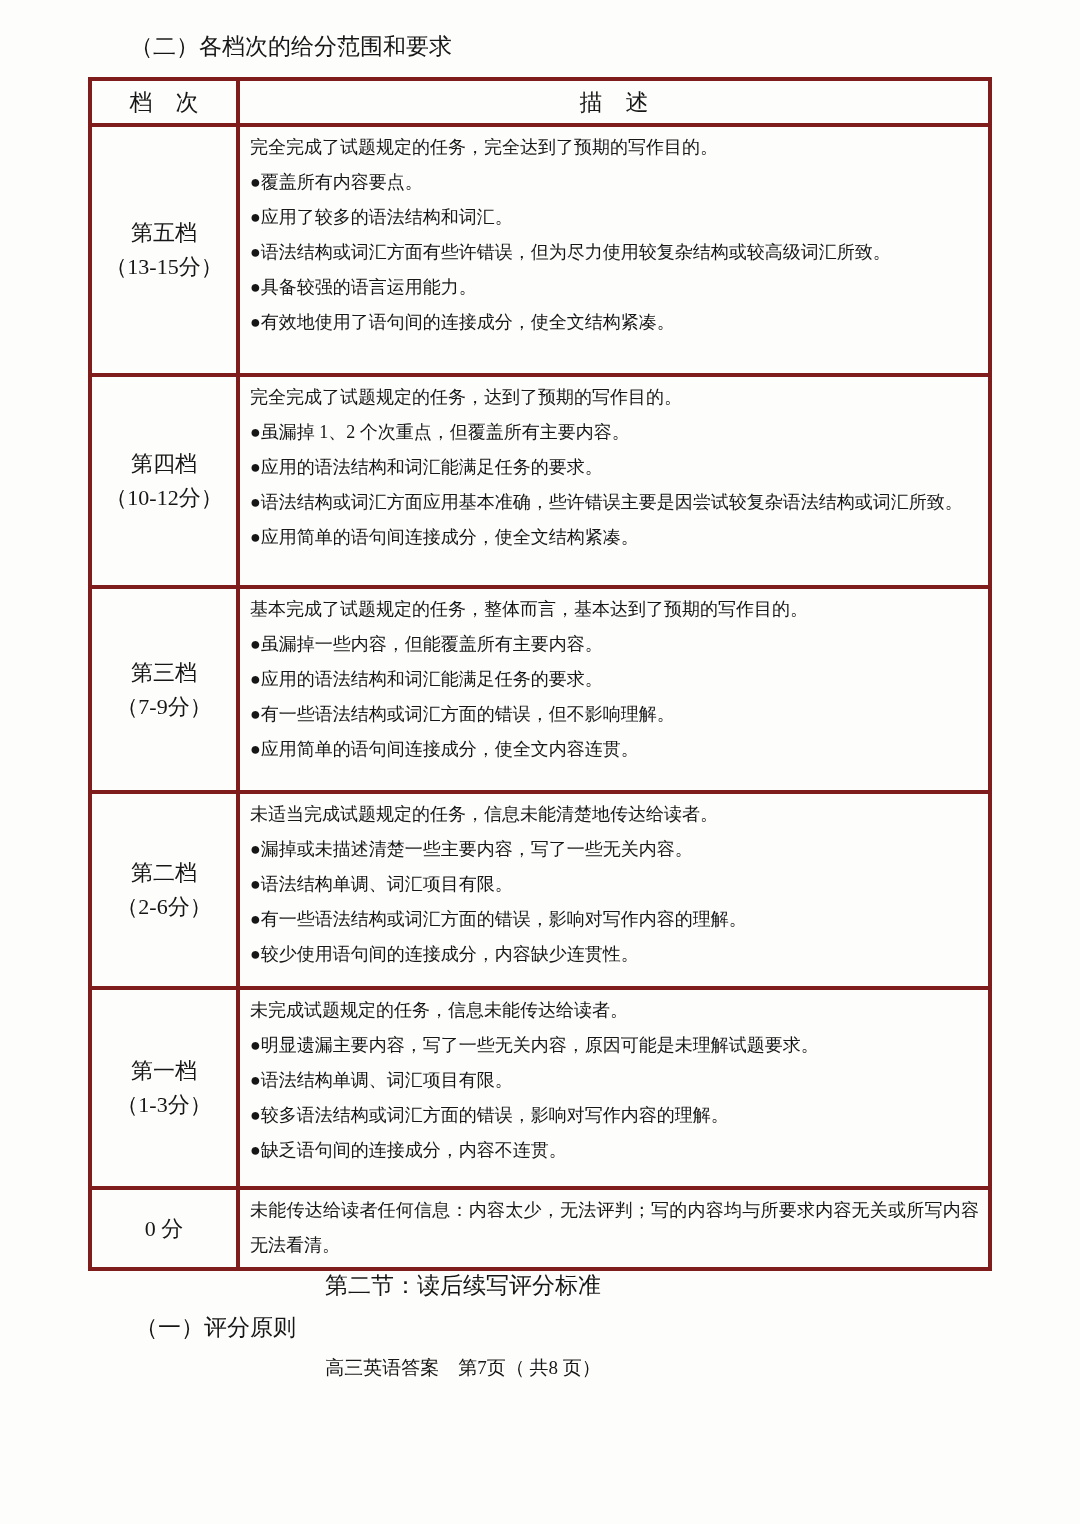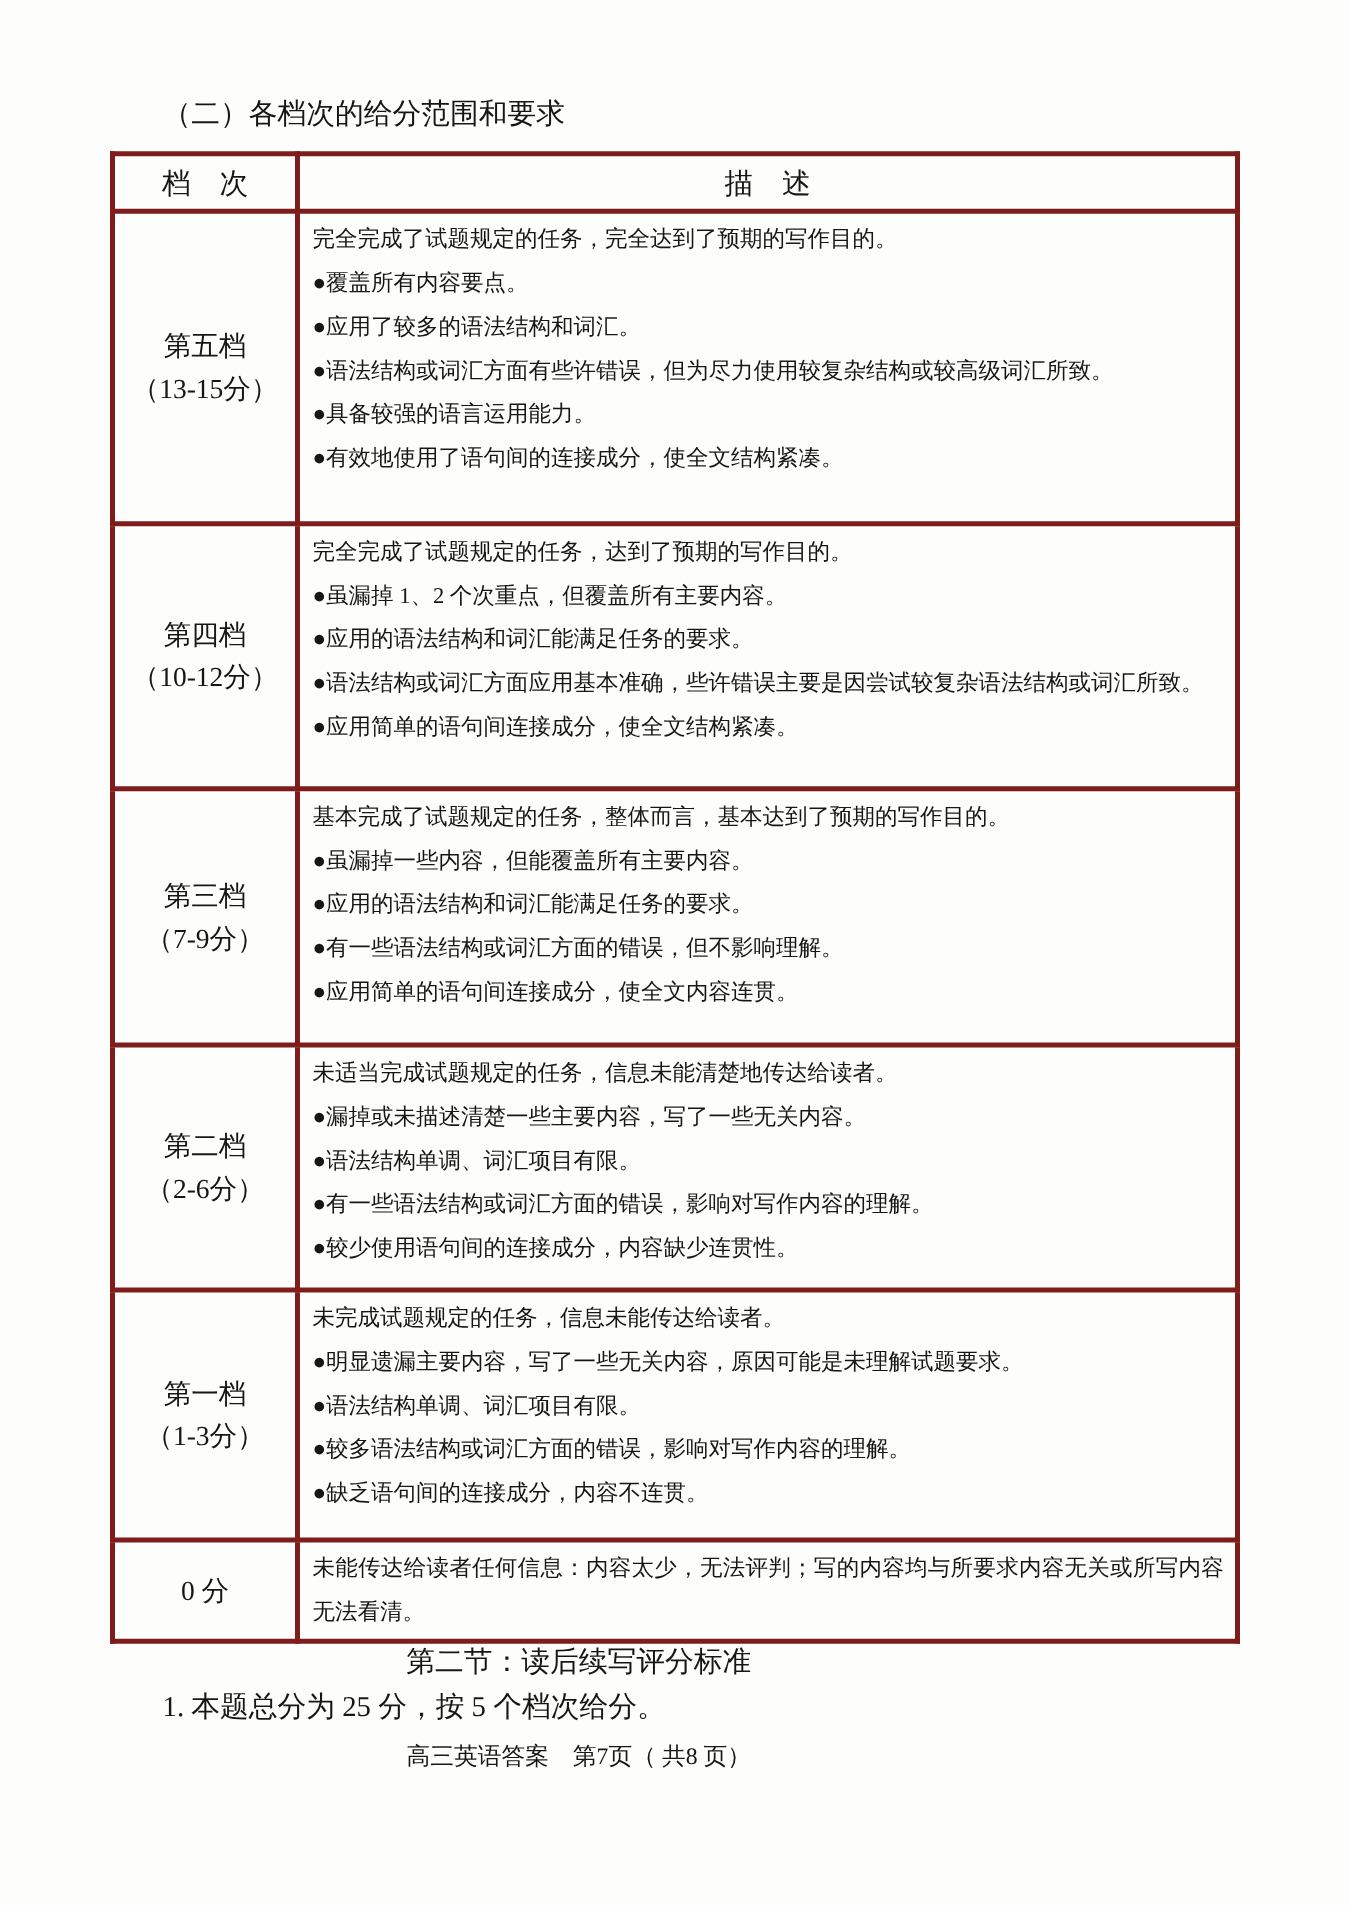--- a/index.html
+++ b/index.html
@@ -8,21 +8,21 @@
     height: 1524px;
     background: #fdfdfc;
     color: #161616;
     font-family: "Liberation Serif", "DejaVu Serif", serif;
     position: relative;
     box-sizing: border-box;
   }
   .page {
     box-sizing: border-box;
     width: 926px;
-    padding: 78px 88px 0 88px;
+    padding: 34px 88px 0 88px;
   }
   .section-title {
     font-size: 23px;
     line-height: 26px;
     margin: 0 0 17px 42px;
   }
   table.rubric {
     border-collapse: collapse;
     width: 904px;
     table-layout: fixed;
@@ -178,19 +178,19 @@
         <td class="desc-cell">
 
         <div class="desc-line">未能传达给读者任何信息：内容太少，无法评判；写的内容均与所要求内容无关或所写内容无法看清。</div>
           </td>
       </tr>
     </tbody>
   </table>
 
   <div class="center-heading">第二节：读后续写评分标准</div>
 
+  <div class="subheading">（一）评分原则</div>
 
-  <div class="principle">1. 本题总分为 25 分，按 5 个档次给分。</div>
 
 
   <div class="page-footer">高三英语答案　第7页（ 共8 页）</div>
 
 </div>
 
 </body></html>

